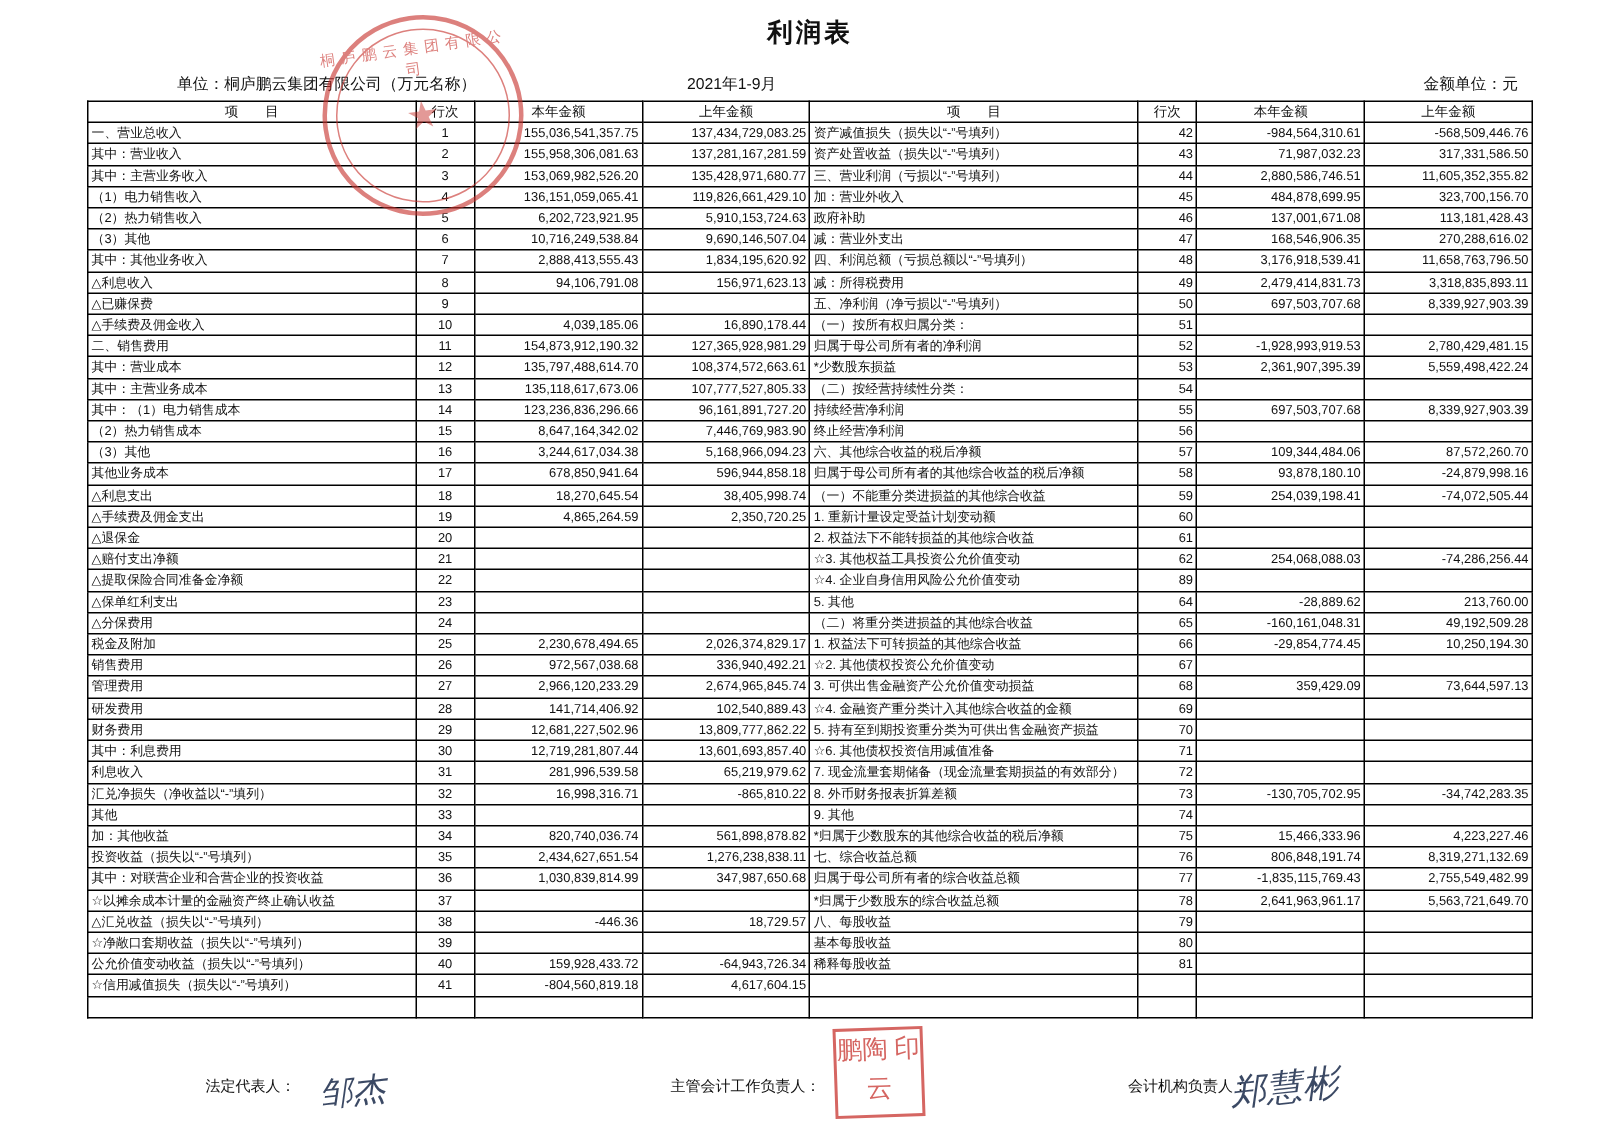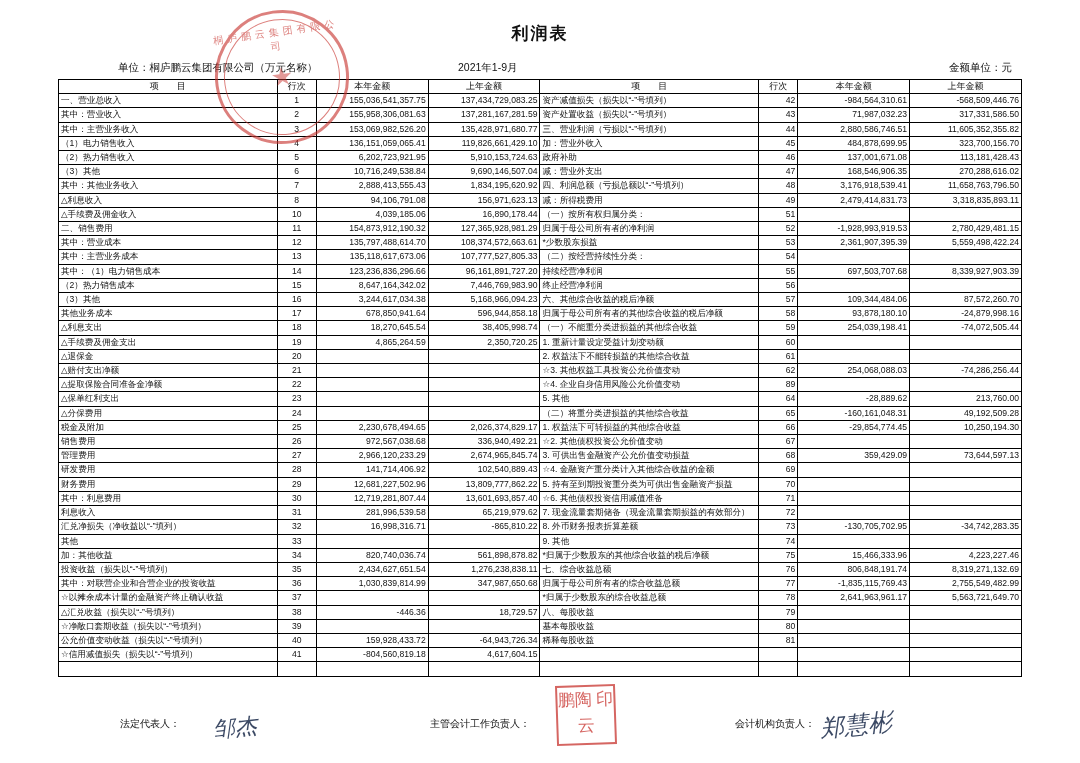--- a/index.html
+++ b/index.html
@@ -4,21 +4,21 @@
 <style>
   html,body{margin:0;padding:0;}
   body{
     width:1080px;height:763px;background:#fff;
     font-family:"Liberation Sans","DejaVu Sans",sans-serif;
     color:#111;position:relative;overflow:hidden;
   }
   .page{position:relative;width:1080px;height:763px;}
   .title{
     text-align:center;font-size:17px;font-weight:bold;letter-spacing:2px;
-    padding-top:22px;
+    padding-top:10px;
   }
   .meta{
     position:relative;margin:16px 28px 2px 28px;height:16px;font-size:10.5px;
   }
   .meta .unit{position:absolute;left:90px;top:0;}
   .meta .period{position:absolute;left:430px;top:0;}
   .meta .currency{position:absolute;right:40px;top:0;}
   table.main{
     border-collapse:collapse;margin:0 auto;width:964px;
     font-size:8.6px;table-layout:fixed;
@@ -33,21 +33,21 @@
   .c-num{width:106px;text-align:right;padding-right:4px;}
   .c-item2{width:212px;text-align:left;}
   .c-line2{width:34px;text-align:right;}
   .c-num2{width:106px;text-align:right;padding-right:4px;}
   .ind0{padding-left:2px;}
   .ind1{padding-left:10px;}
   .ind2{padding-left:20px;}
   .ind3{padding-left:30px;}
   .ind4{padding-left:40px;}
   .footer{
-    position:absolute;left:0;right:0;bottom:14px;height:54px;font-size:10px;
+    position:absolute;left:17px;right:0;bottom:14px;height:54px;font-size:10px;
   }
   .footer .f1{position:absolute;left:120px;top:22px;}
   .footer .f2{position:absolute;left:430px;top:22px;}
   .footer .f3{position:absolute;left:735px;top:22px;}
   
   .stamp-round{
     position:absolute;left:215px;top:10px;width:128px;height:128px;
     border:3px solid #c8332e;border-radius:50%;opacity:.62;
     transform:rotate(-8deg);
   }
@@ -177,20 +177,30 @@
           <td class="c-item ind1">△利息收入</td>
           <td class="c-line">8</td>
           <td class="c-num">94,106,791.08</td>
           <td class="c-num">156,971,623.13</td>
           <td class="c-item2 ind1">减：所得税费用</td>
           <td class="c-line2">49</td>
           <td class="c-num2">2,479,414,831.73</td>
           <td class="c-num2">3,318,835,893.11</td>
         </tr>
         <tr>
+          <td class="c-item ind1">△已赚保费</td>
+          <td class="c-line">9</td>
+          <td class="c-num"></td>
+          <td class="c-num"></td>
+          <td class="c-item2 ind0">五、净利润（净亏损以“-”号填列）</td>
+          <td class="c-line2">50</td>
+          <td class="c-num2">697,503,707.68</td>
+          <td class="c-num2">8,339,927,903.39</td>
+        </tr>
+        <tr>
           <td class="c-item ind1">△手续费及佣金收入</td>
           <td class="c-line">10</td>
           <td class="c-num">4,039,185.06</td>
           <td class="c-num">16,890,178.44</td>
           <td class="c-item2 ind1">（一）按所有权归属分类：</td>
           <td class="c-line2">51</td>
           <td class="c-num2"></td>
           <td class="c-num2"></td>
         </tr>
         <tr>

